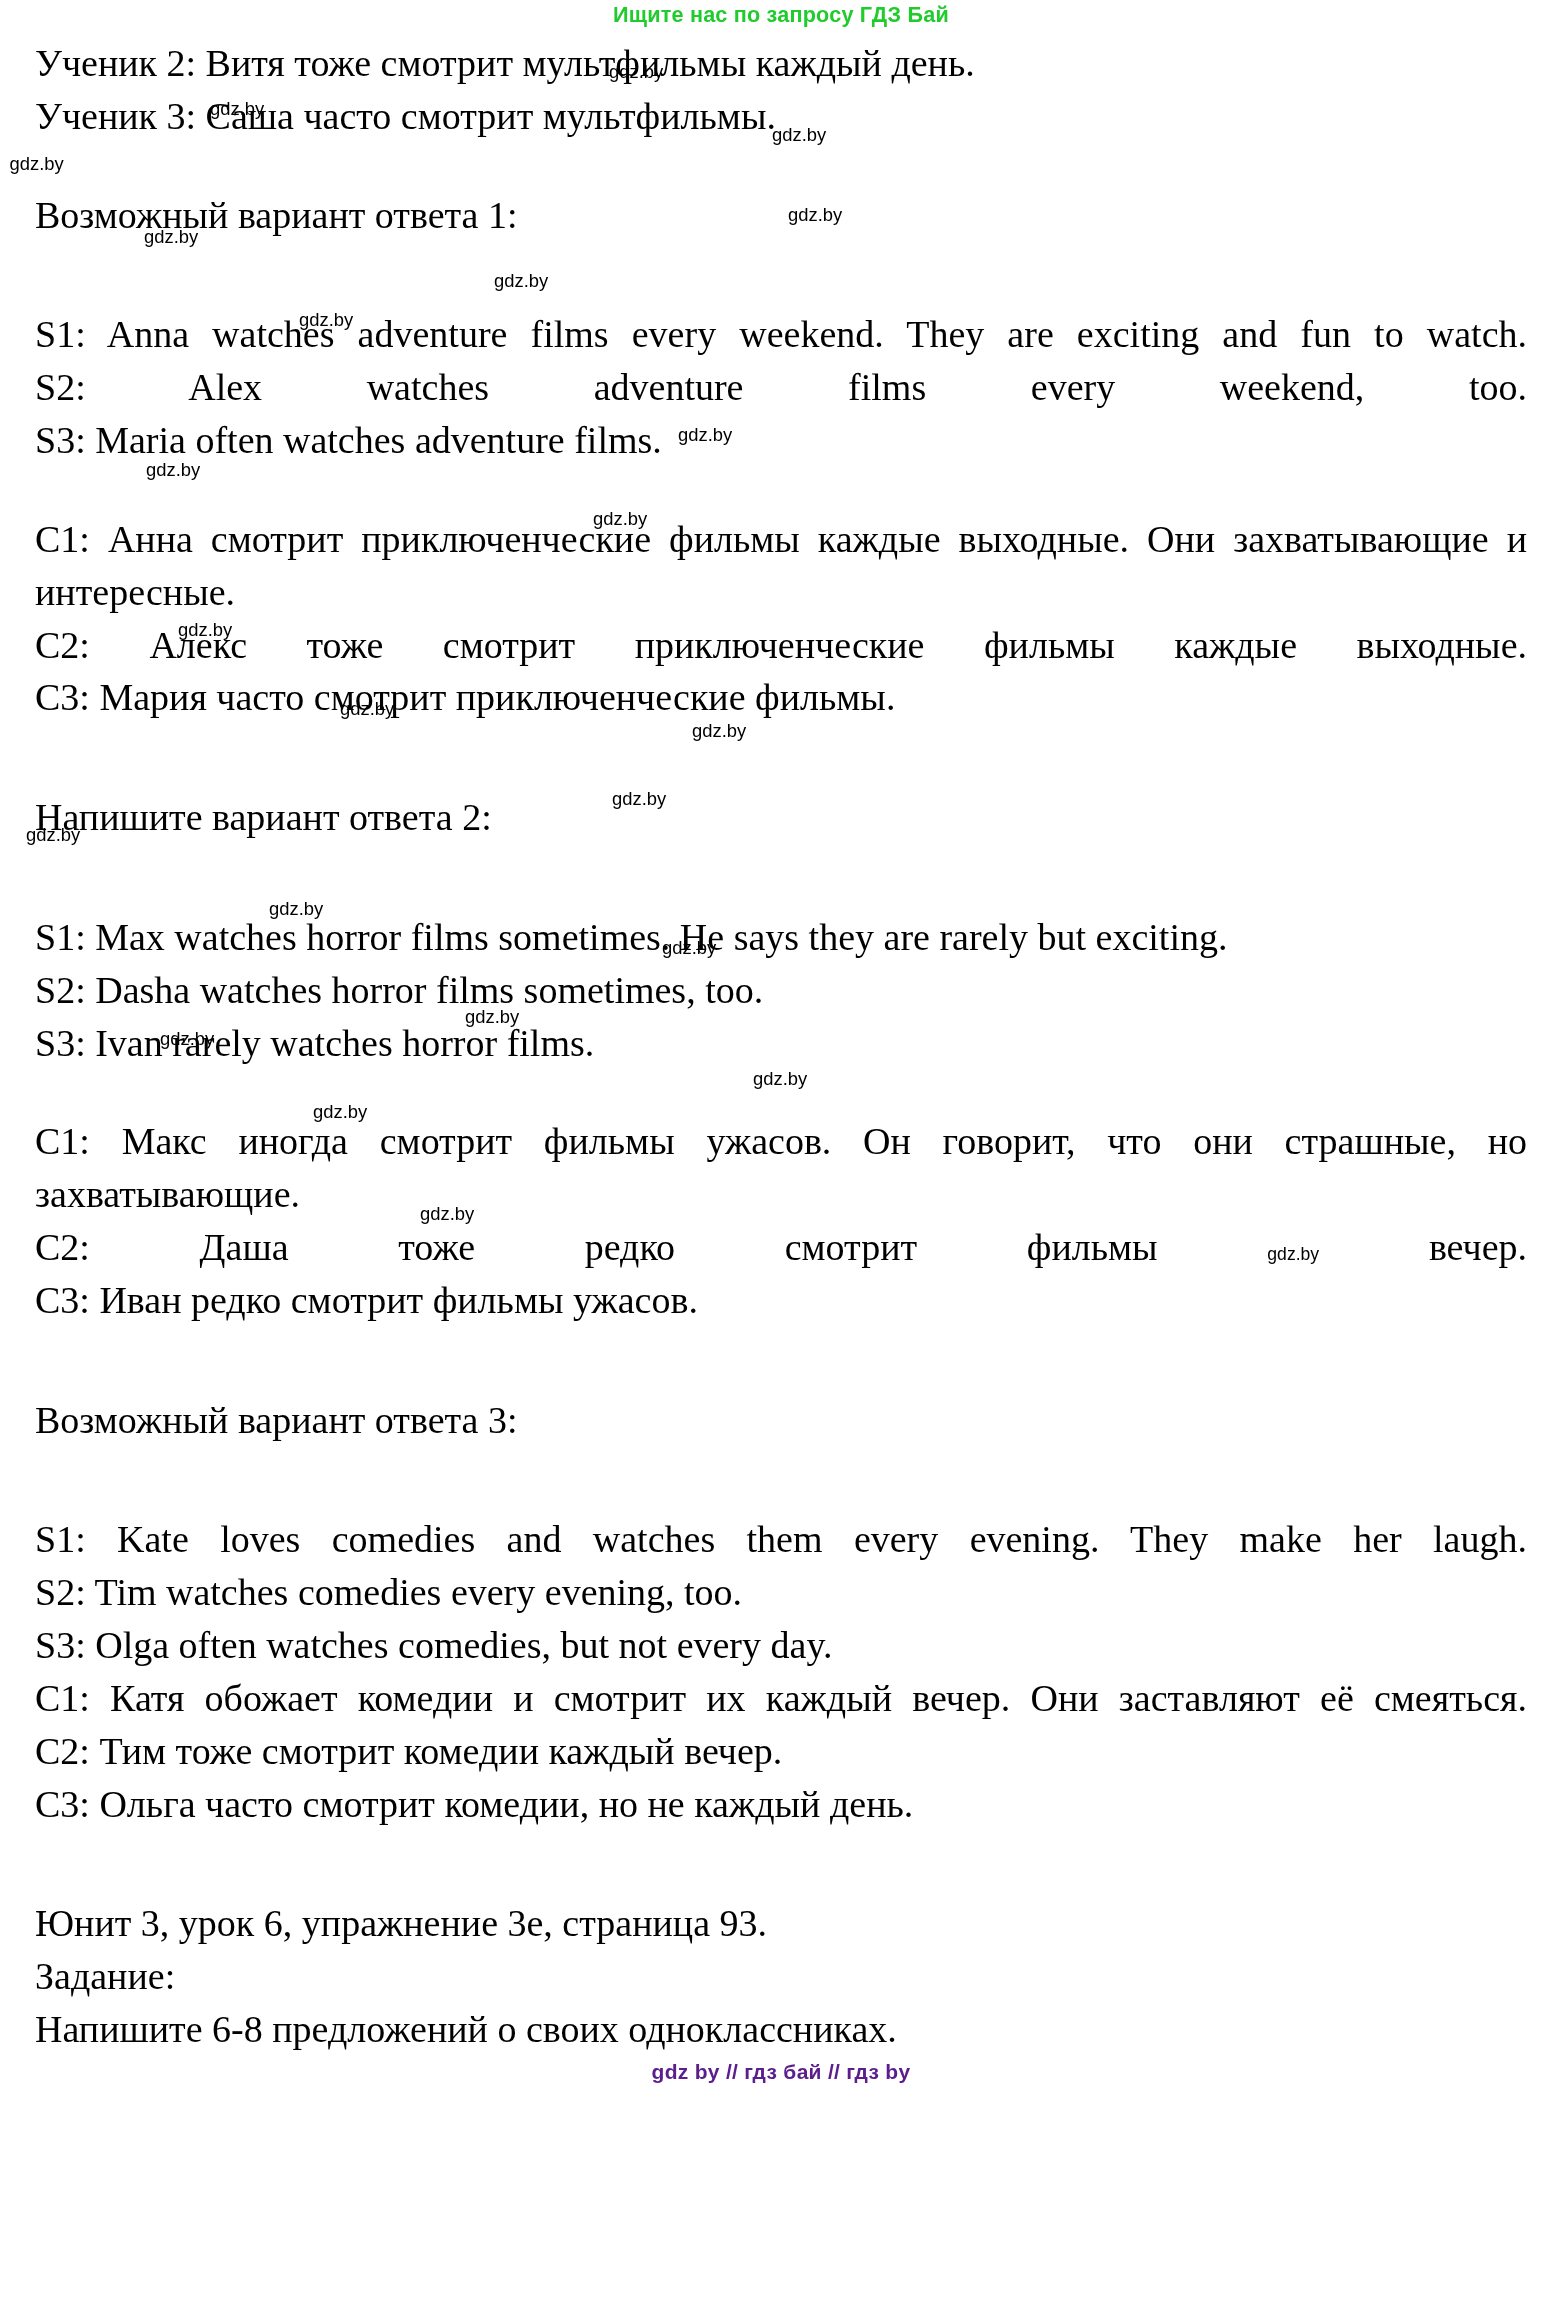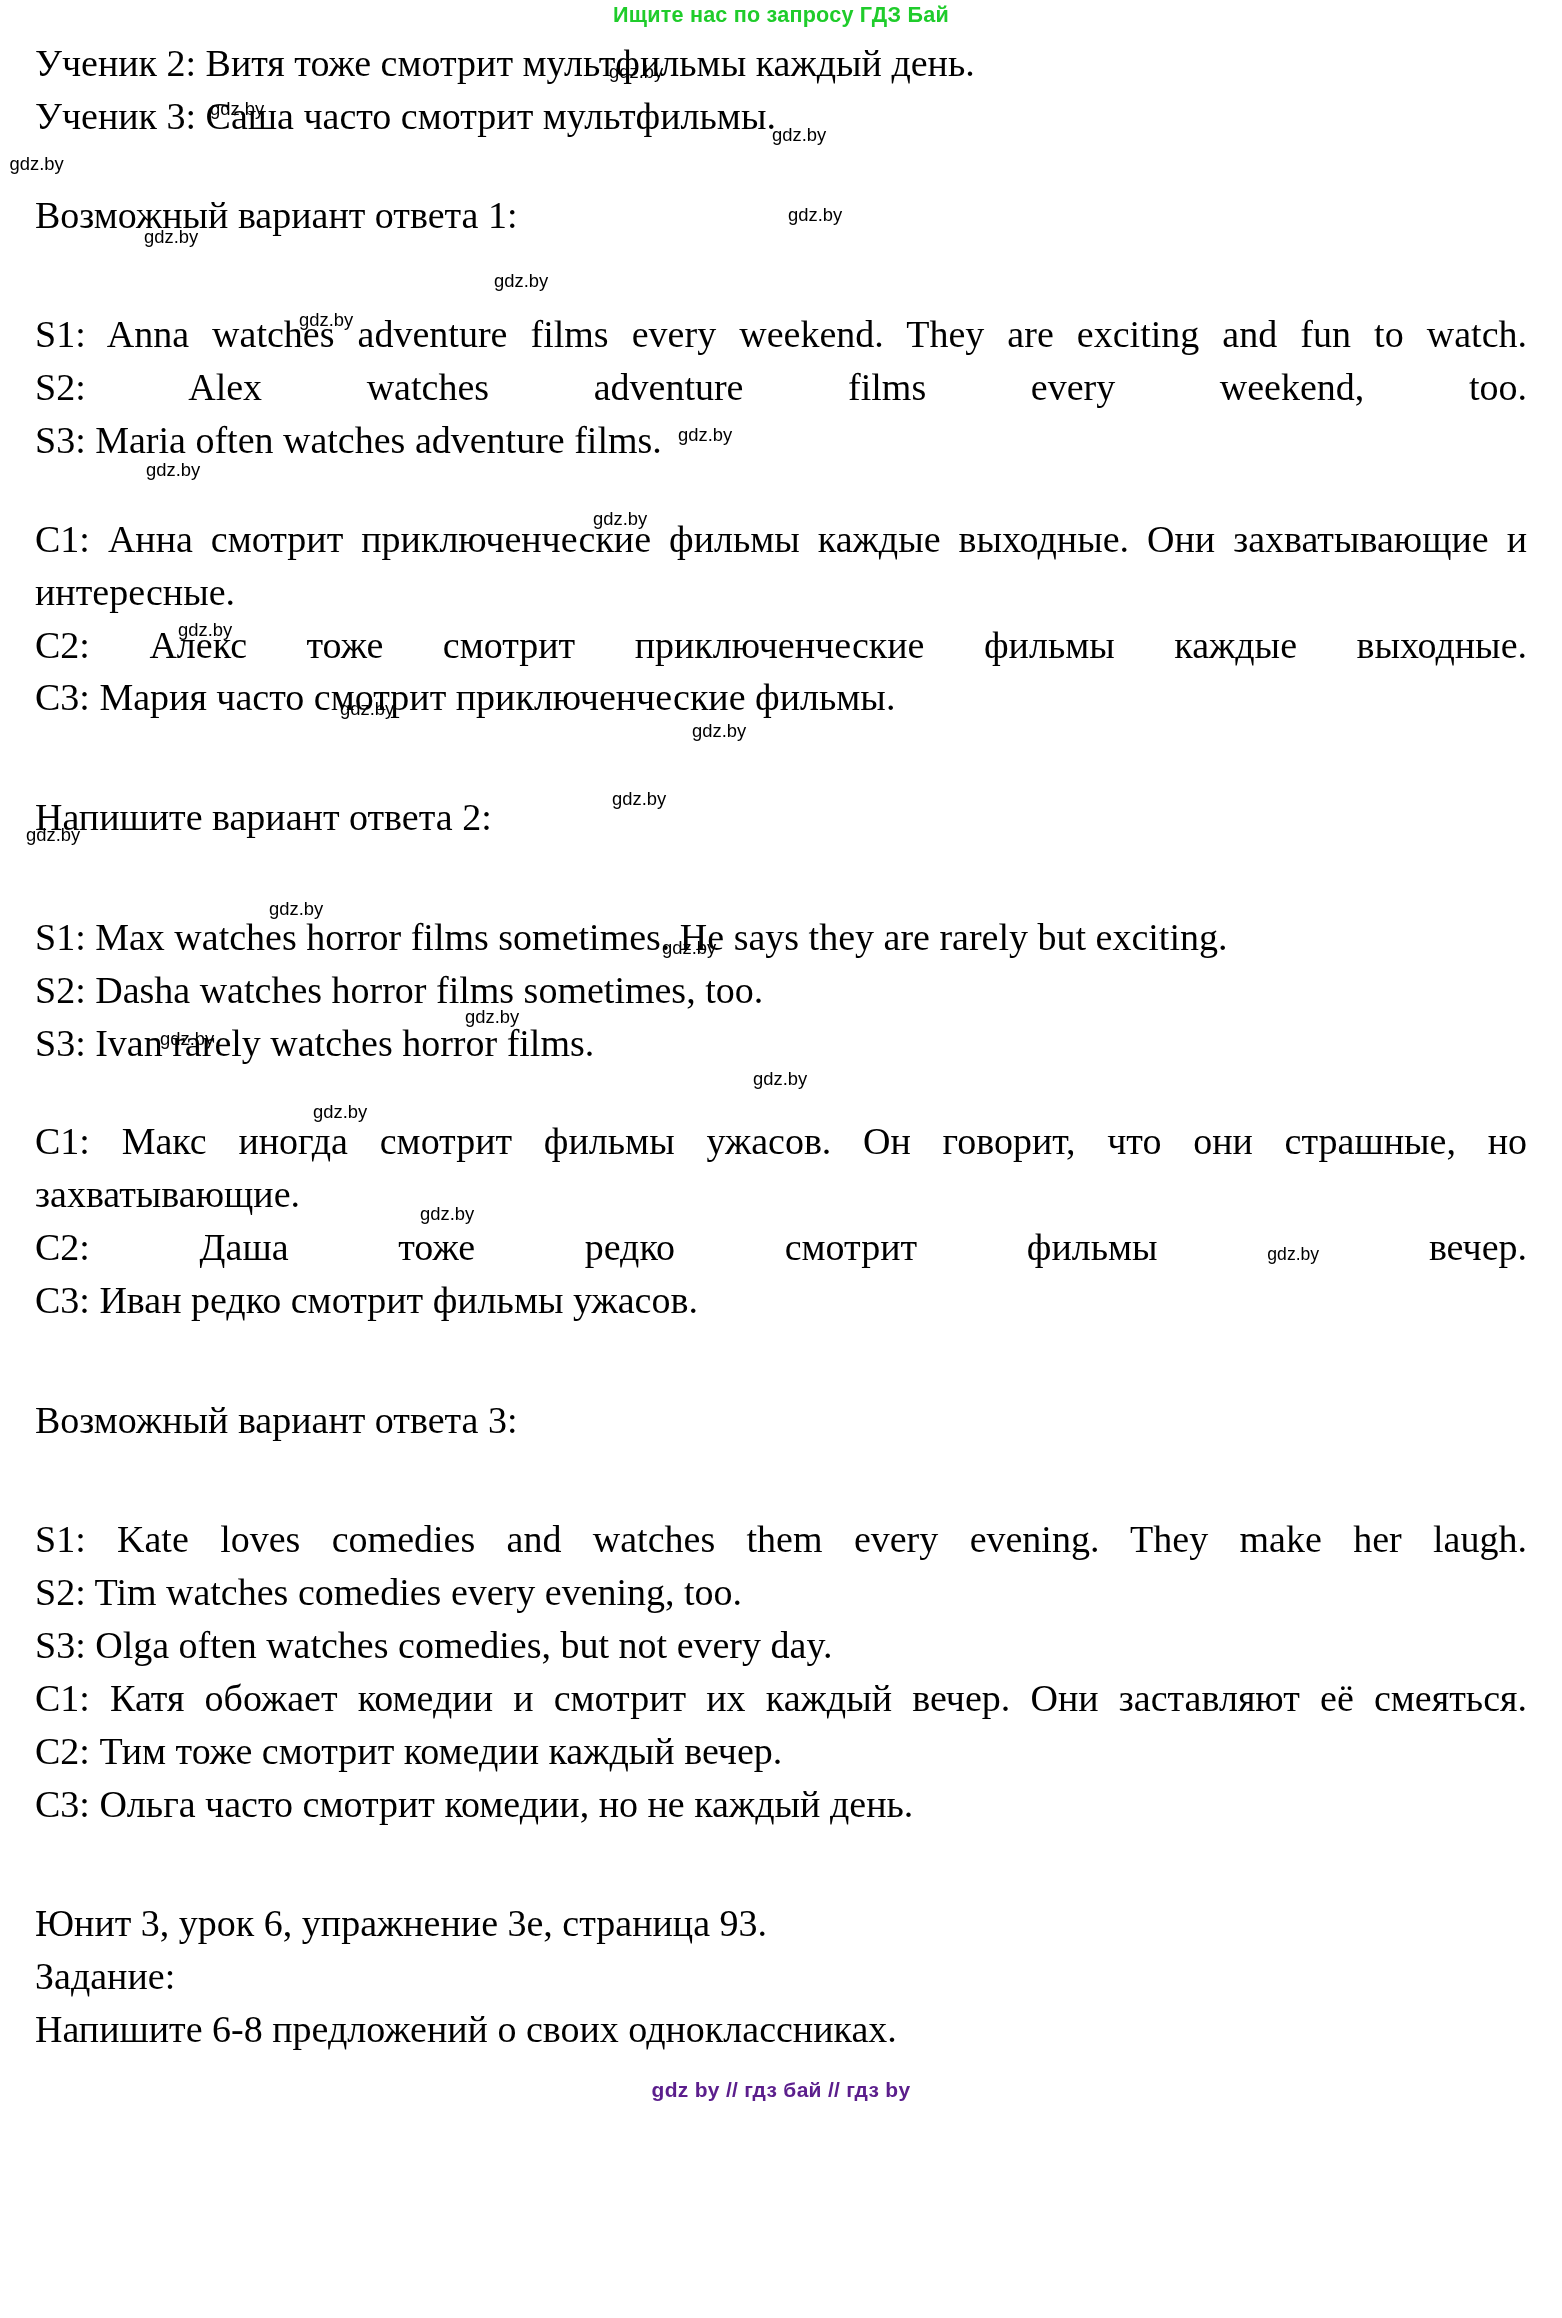--- a/index.html
+++ b/index.html
@@ -74,21 +74,21 @@
     font-family: "Liberation Sans", "DejaVu Sans", sans-serif;
     font-size: 18.4px;
     color: #000000;
     white-space: nowrap;
     line-height: 1;
   }
 
   
   .footer-links {
     position: absolute;
-    bottom: 6px;
+    bottom: 24px;
     left: 0;
     width: 100%;
     text-align: center;
     font-family: "Liberation Sans", "DejaVu Sans", sans-serif;
     font-size: 21px;
     font-weight: 700;
     color: #5b1e8c;
     letter-spacing: 0.3px;
   }
 </style>

